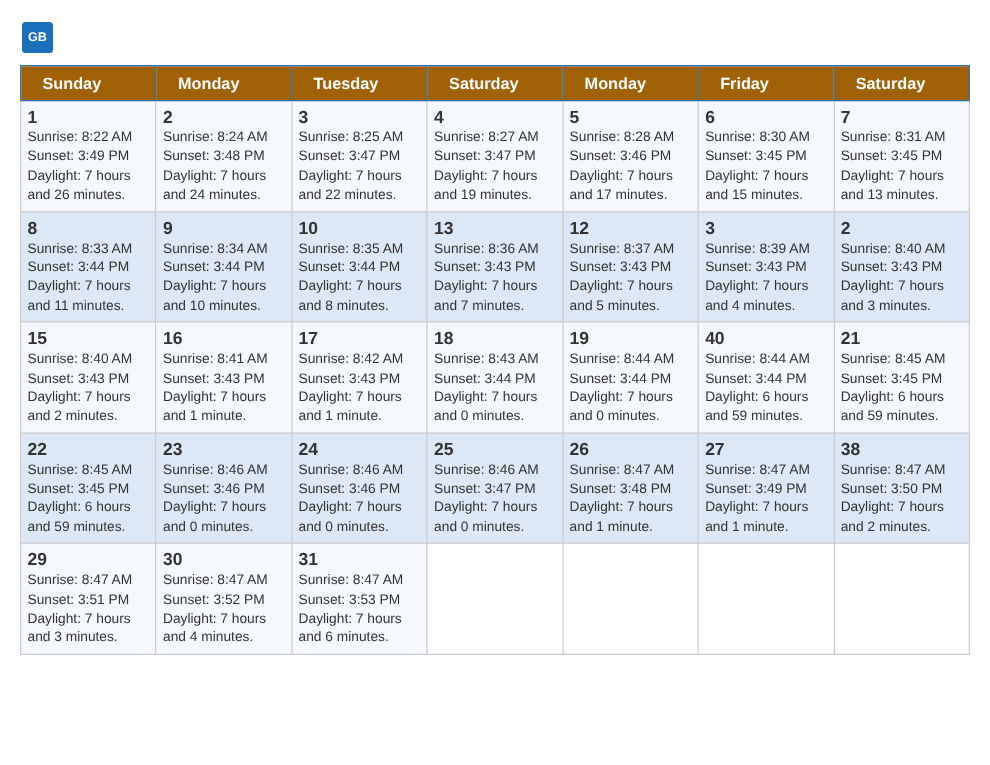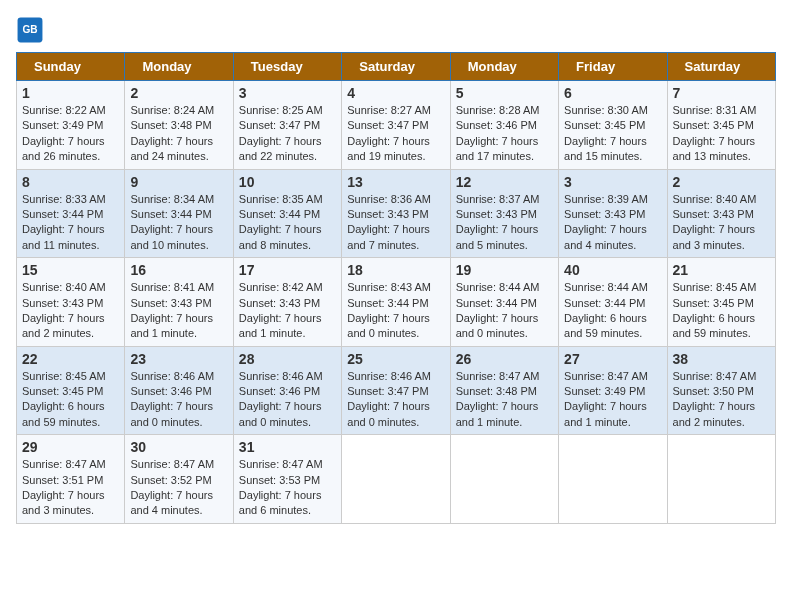--- a/index.html
+++ b/index.html
@@ -202,21 +202,21 @@
       <tr>
         <td>
           <div class="day-num">22</div>
           <div class="day-info">Sunrise: 8:45 AM<br>Sunset: 3:45 PM<br>Daylight: 6 hours and 59 minutes.</div>
         </td>
         <td>
           <div class="day-num">23</div>
           <div class="day-info">Sunrise: 8:46 AM<br>Sunset: 3:46 PM<br>Daylight: 7 hours and 0 minutes.</div>
         </td>
         <td>
-          <div class="day-num">28</div>
+          <div class="day-num">24</div>
           <div class="day-info">Sunrise: 8:46 AM<br>Sunset: 3:46 PM<br>Daylight: 7 hours and 0 minutes.</div>
         </td>
         <td>
           <div class="day-num">25</div>
           <div class="day-info">Sunrise: 8:46 AM<br>Sunset: 3:47 PM<br>Daylight: 7 hours and 0 minutes.</div>
         </td>
         <td>
           <div class="day-num">26</div>
           <div class="day-info">Sunrise: 8:47 AM<br>Sunset: 3:48 PM<br>Daylight: 7 hours and 1 minute.</div>
         </td>

